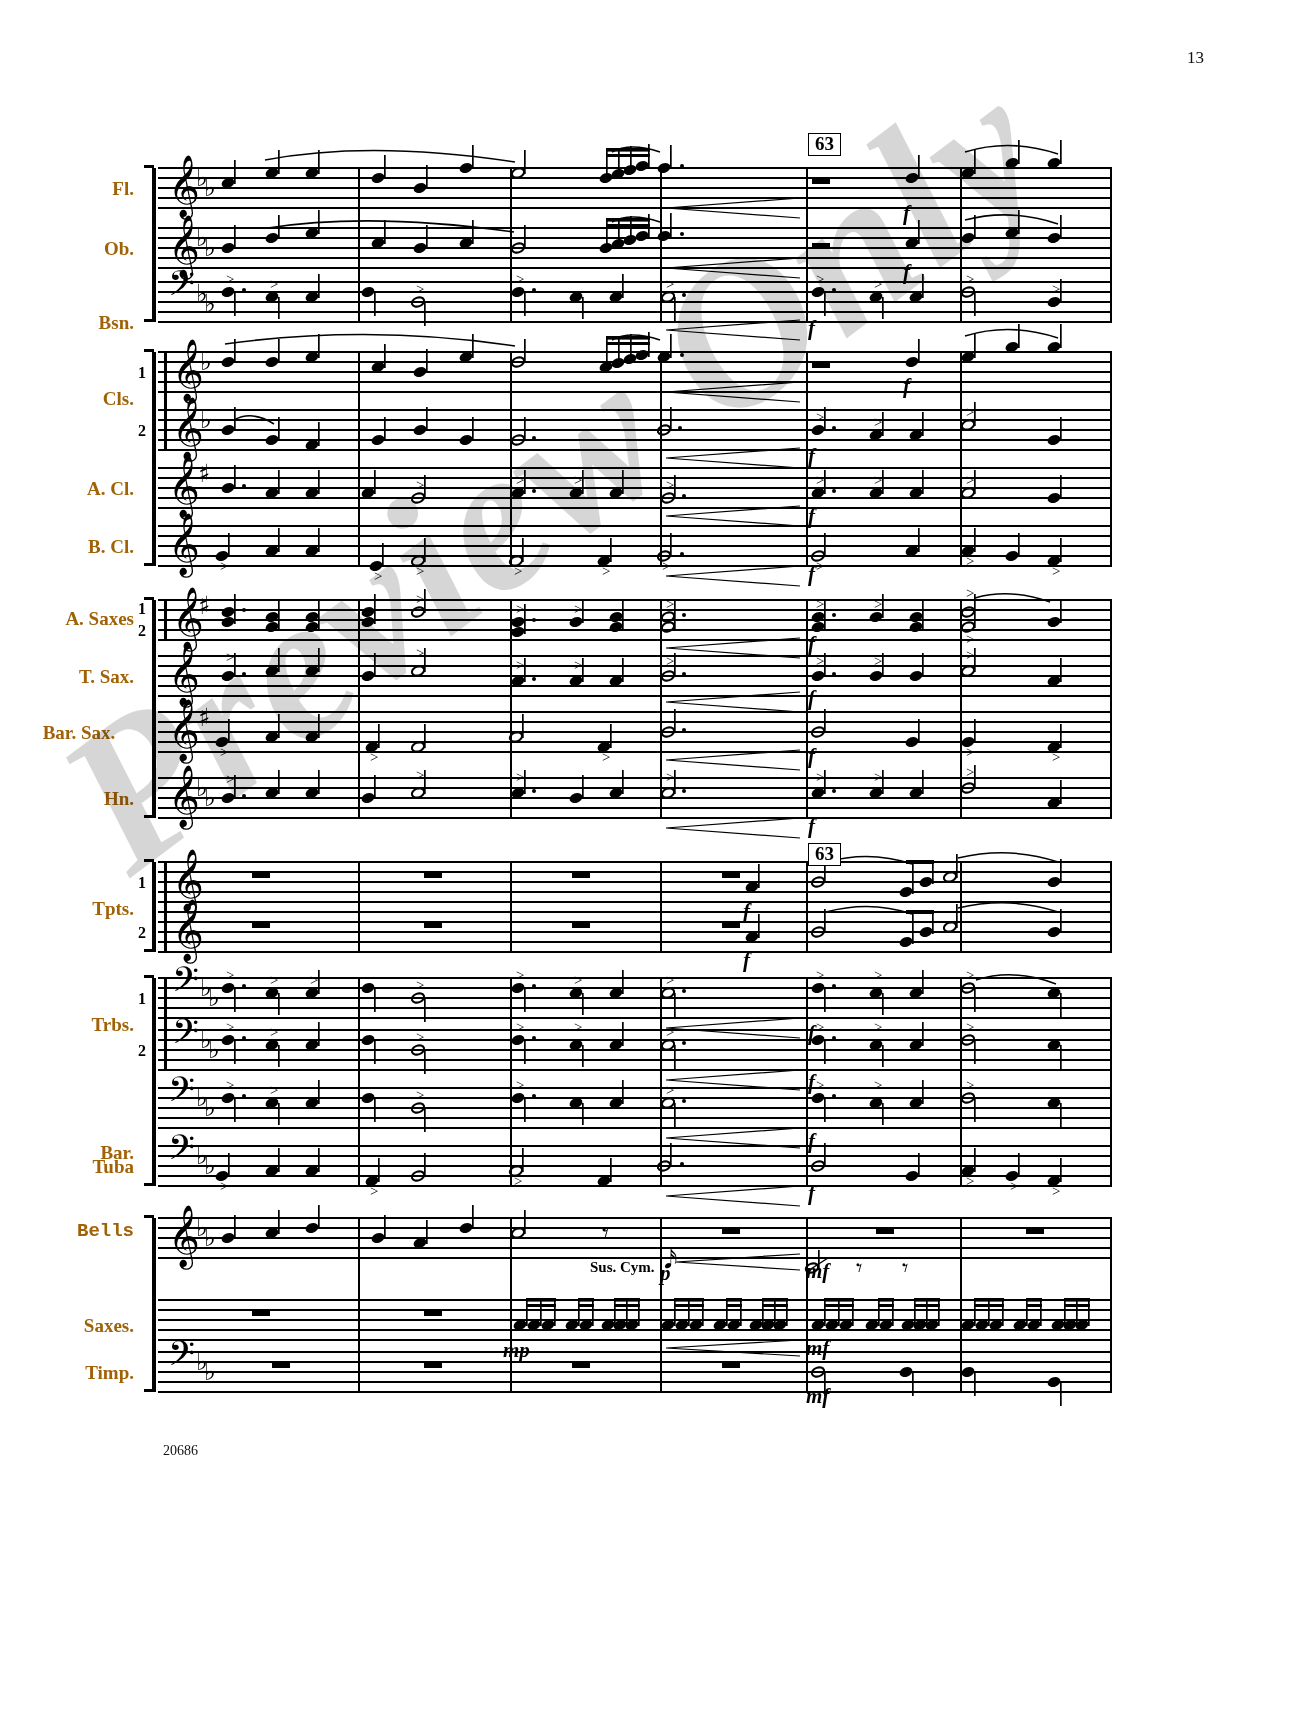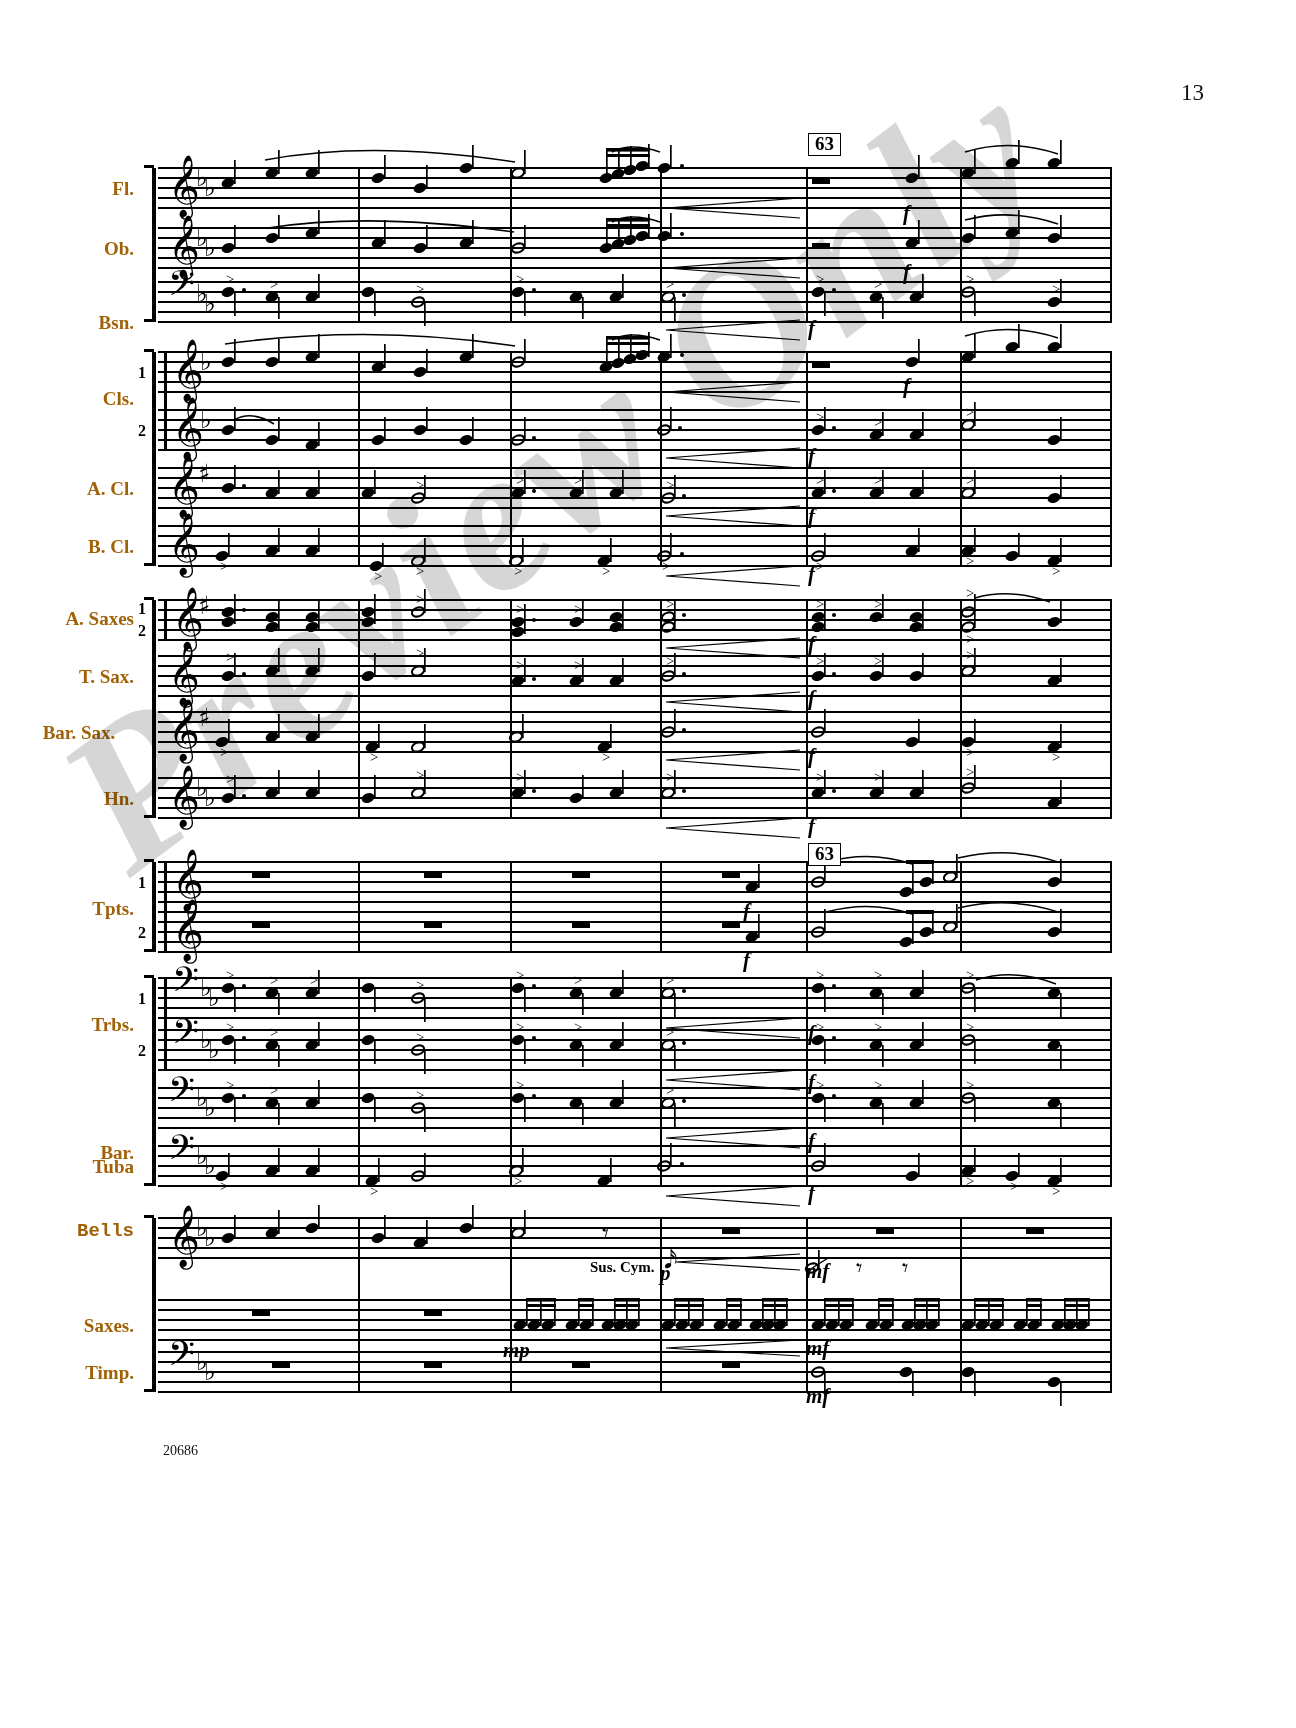--- a/index.html
+++ b/index.html
@@ -41,22 +41,22 @@
     font-weight: 700;
     color: rgba(0,0,0,0.16);
     white-space: nowrap;
     letter-spacing: 2px;
   }
 
   
   .page-number {
     position: absolute;
     right: 92px;
-    top: 80px;
-    font-size: 23px;
+    top: 48px;
+    font-size: 17px;
     color: #111;
   }
   .plate-number {
     position: absolute;
     left: 163px;
     top: 1395px;
     font-size: 14px;
     color: #111;
     margin-top: 48px;
   }

